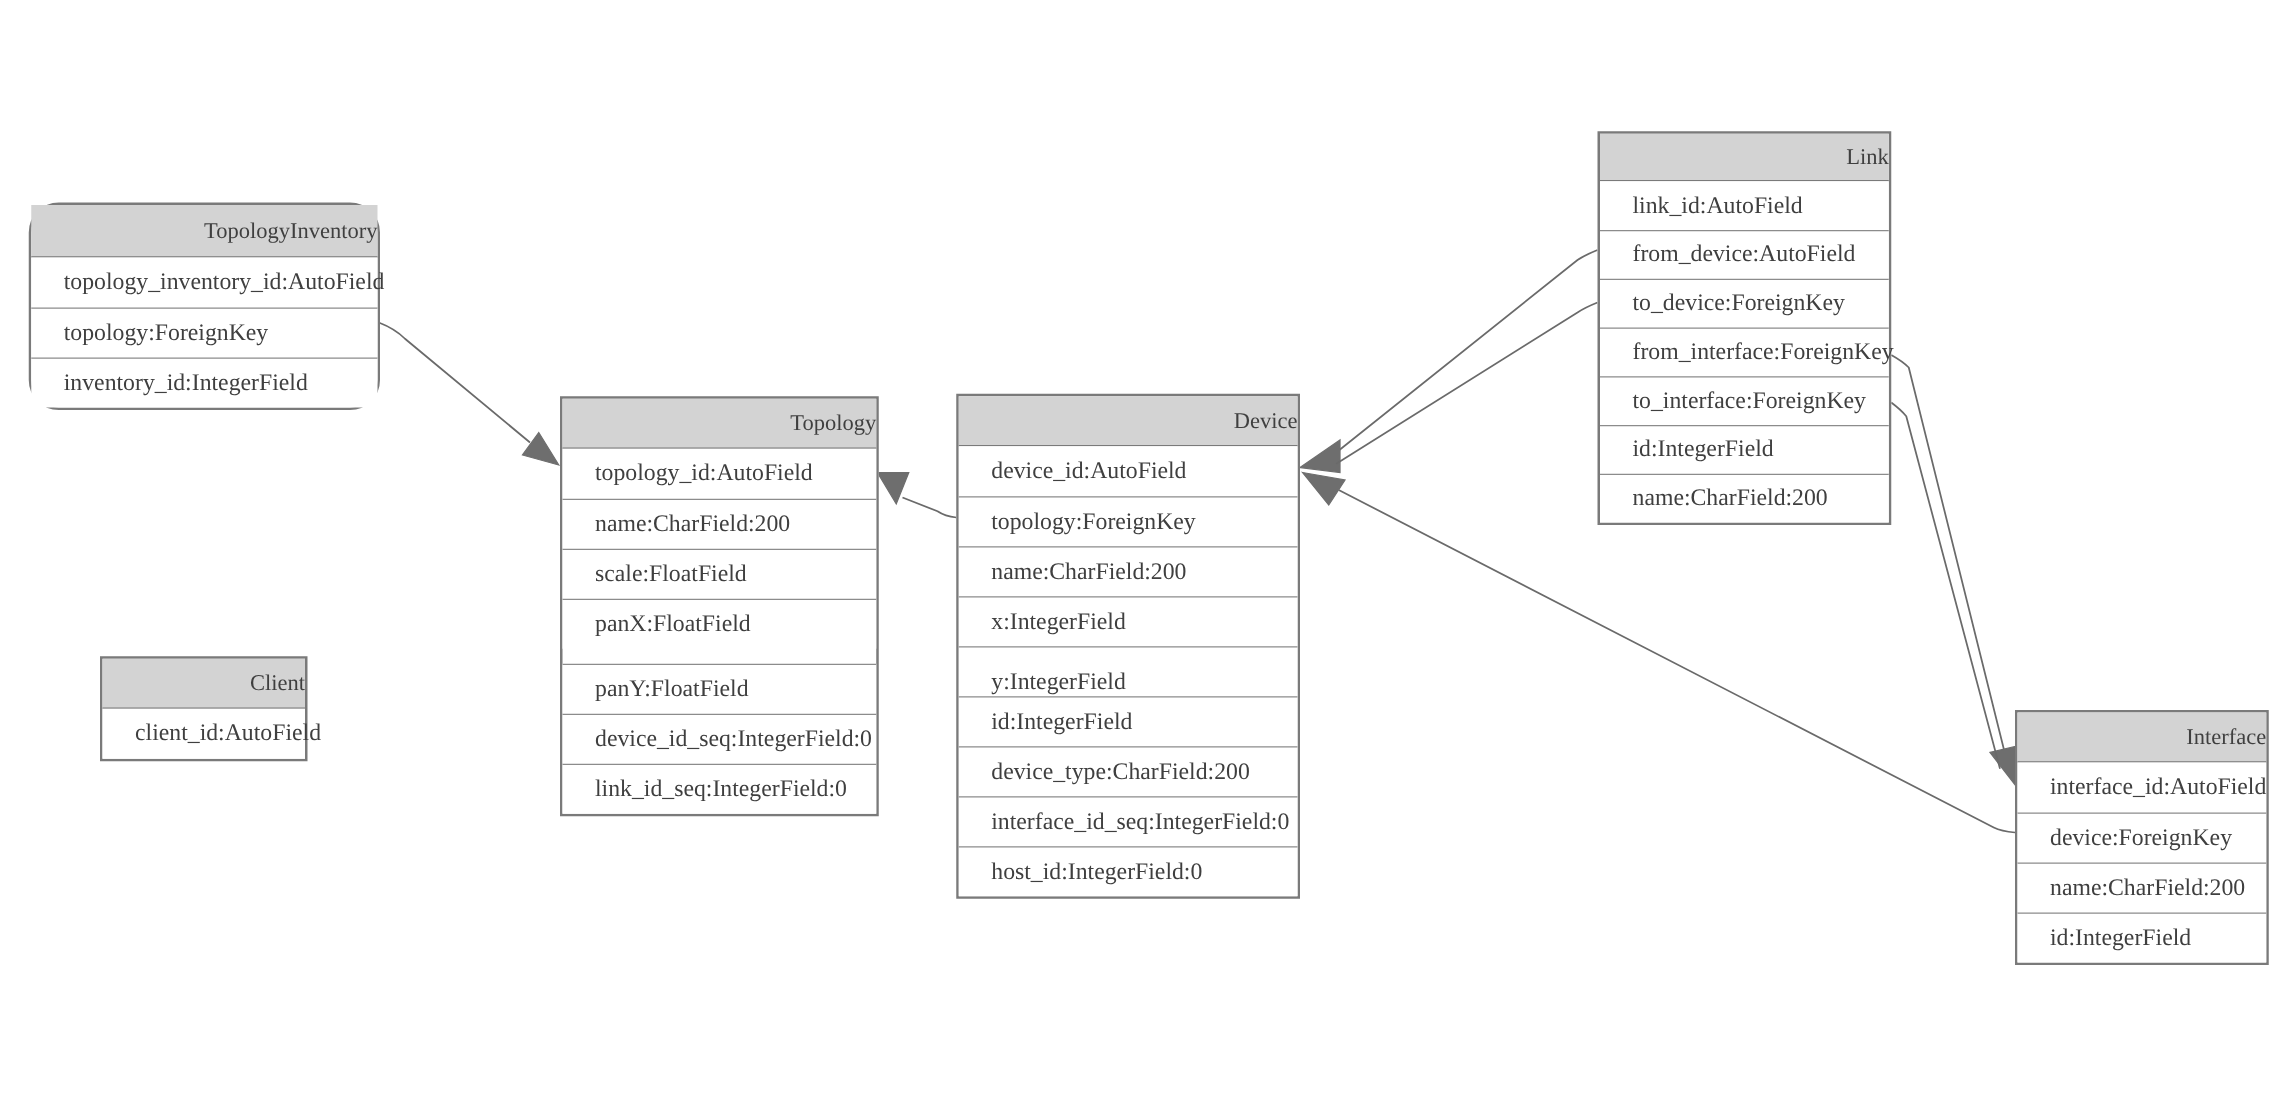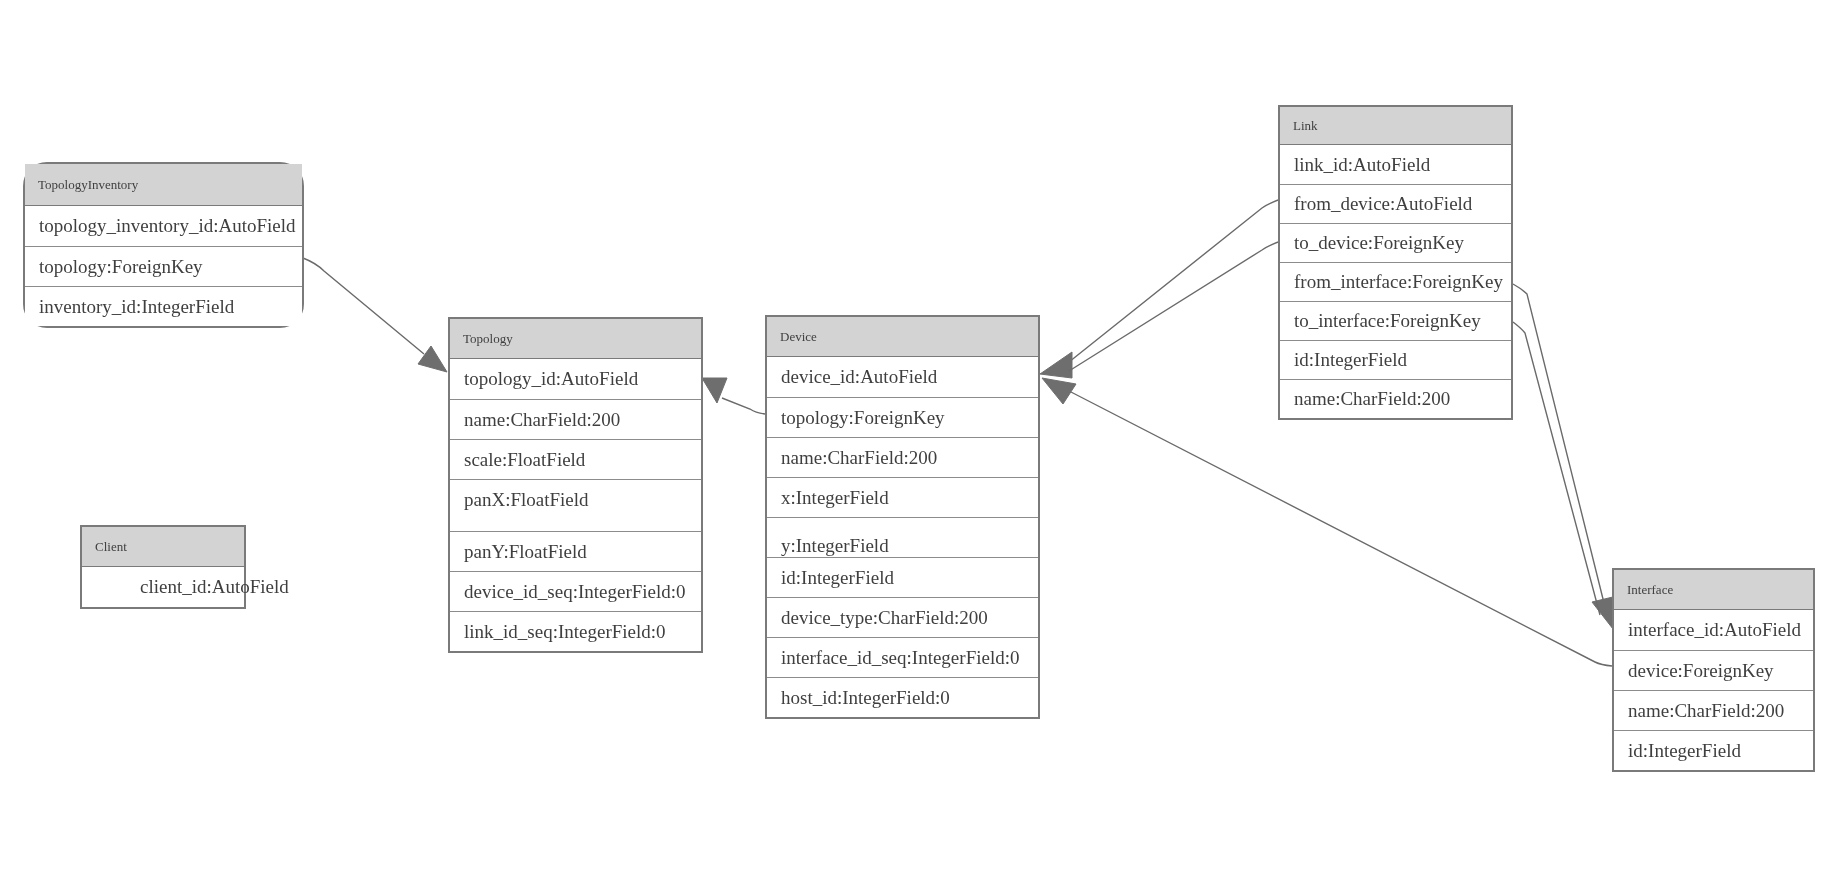--- a/index.html
+++ b/index.html
@@ -16,27 +16,28 @@
     box-sizing:border-box;
     background:#ffffff;
     border:2px solid var(--border,#7a7a7a);
   }
   .entity-header{
     box-sizing:border-box;
     background:var(--header-fill,#d3d3d3);
     border-bottom:1px solid var(--border,#7a7a7a);
     display:flex;align-items:center;
     padding-left:13px;
-    font-size:13px;color:var(--text,#3f3f3f);
+    font-size:18px;color:var(--text,#3f3f3f);
     white-space:nowrap;
+    justify-content:flex-end;
   }
   .entity-row{
     box-sizing:border-box;
     display:flex;align-items:center;
-    padding-left:14px;
+    padding-left:26px;
     font-size:19px;color:var(--text,#3f3f3f);
     white-space:nowrap;
     background:#ffffff;
   }
   .entity-row + .entity-row{border-top:1px solid var(--row-border,#8c8c8c);}
 </style>
 </head>
 <body>
 
 <div class="canvas">
@@ -92,21 +93,21 @@
           <span>device_id_seq:IntegerField:0</span>
         </div>
         <div class="entity-row" style="height: 40px;">
           <span>link_id_seq:IntegerField:0</span>
         </div>
       </div>
       <div class="entity" style="left: 80px; top: 525px; width: 166px;">
         <div class="entity-header" style="height: 40px;">
           <span>Client</span>
         </div>
-        <div class="entity-row" style="height: 40px; margin-left: 44px;">
+        <div class="entity-row" style="height: 40px;">
           <span>client_id:AutoField</span>
         </div>
       </div>
       <div class="entity" style="left: 765px; top: 315px; width: 275px;">
         <div class="entity-header" style="height: 40px;">
           <span>Device</span>
         </div>
         <div class="entity-row" style="height: 40px;">
           <span>device_id:AutoField</span>
         </div>

